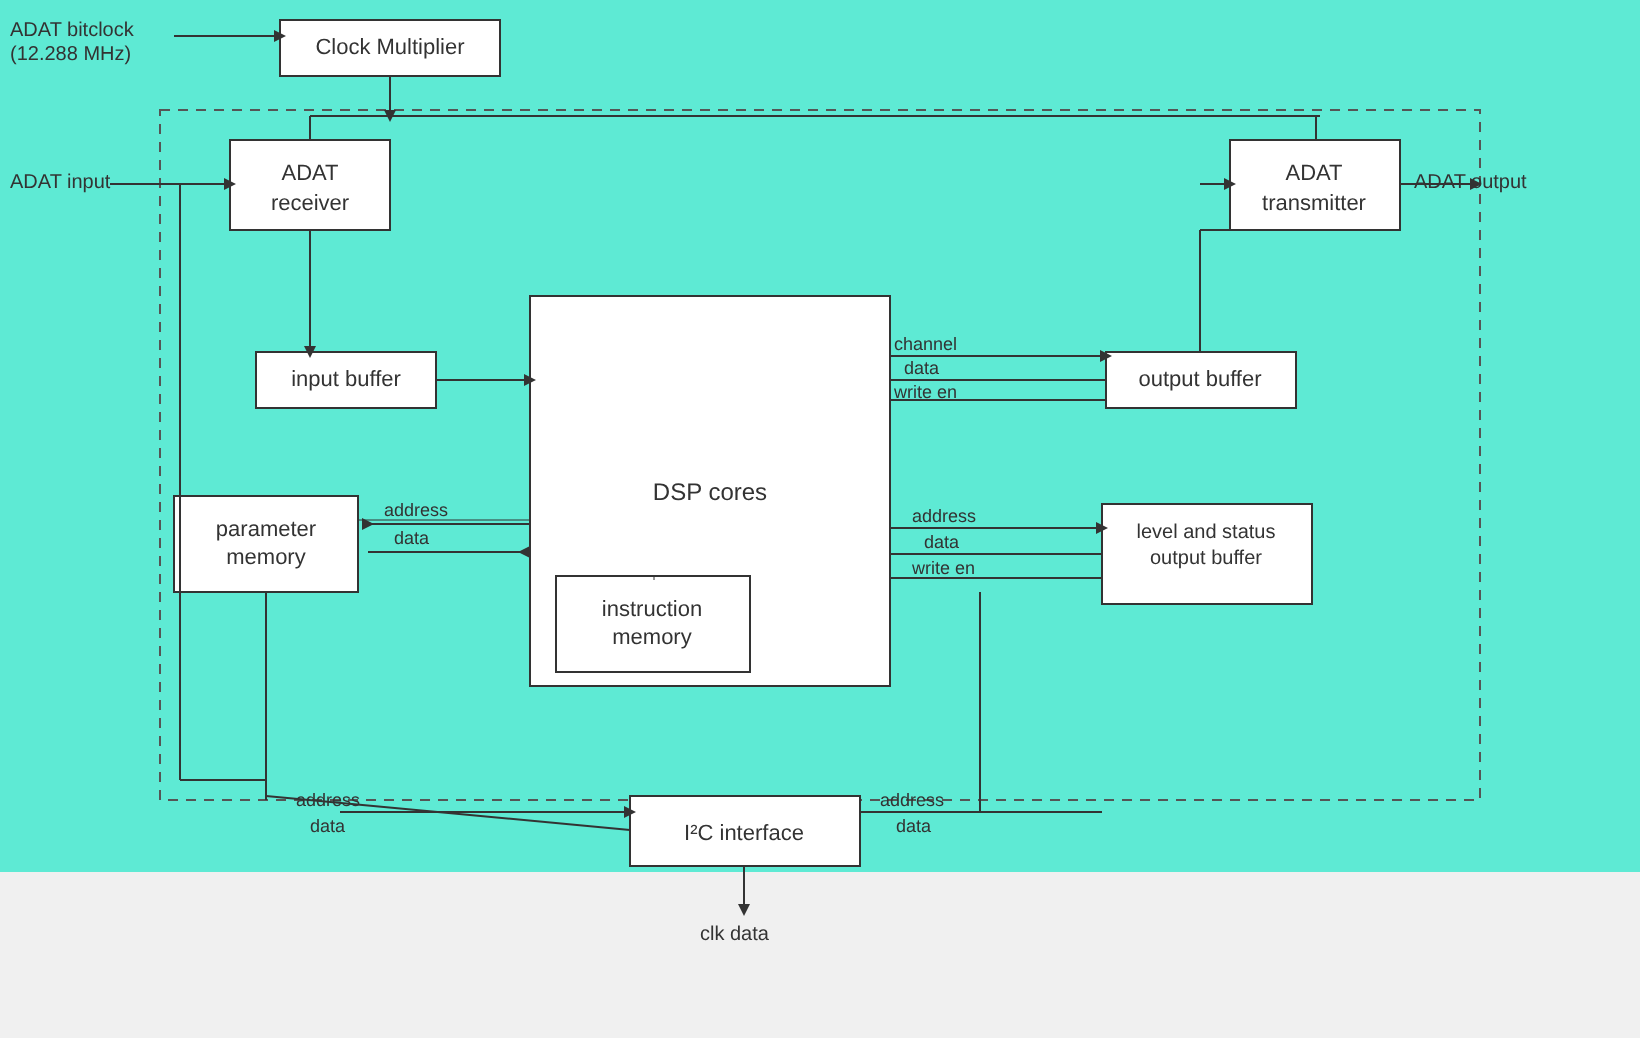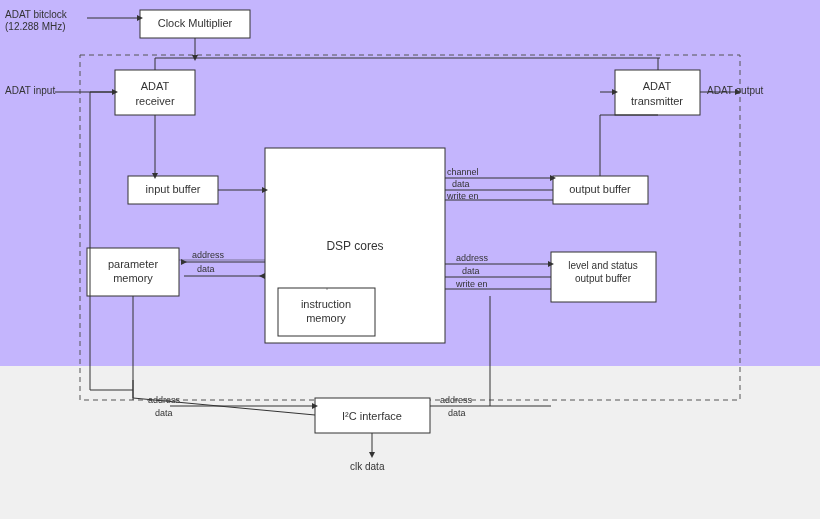--- a/index.html
+++ b/index.html
@@ -7,22 +7,22 @@
       width: 820px;
       height: 519px;
       background: #f0f0f0;
       font-family: Arial, sans-serif;
       font-size: 11px;
       overflow: hidden;
       position: relative;
     }
     .diagram-container {
       width: 820px;
-      height: 366px;
-      background: #c4b5fd;
+      height: 436px;
+      background: #5eead4;
       position: relative;
     }
     svg {
       position: absolute;
       top: 0; left: 0;
       width: 820px;
       height: 519px;
     }
   </style>
 </head>

